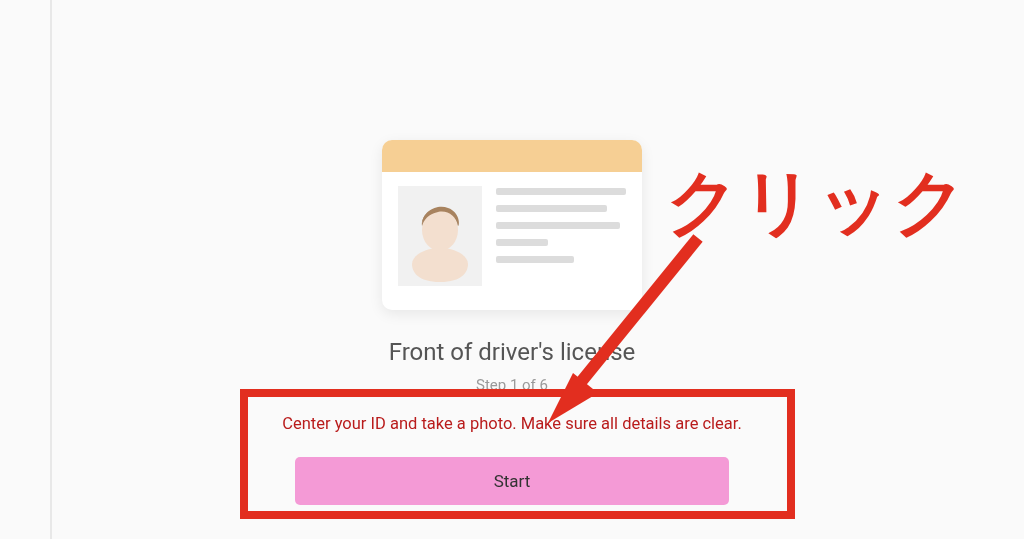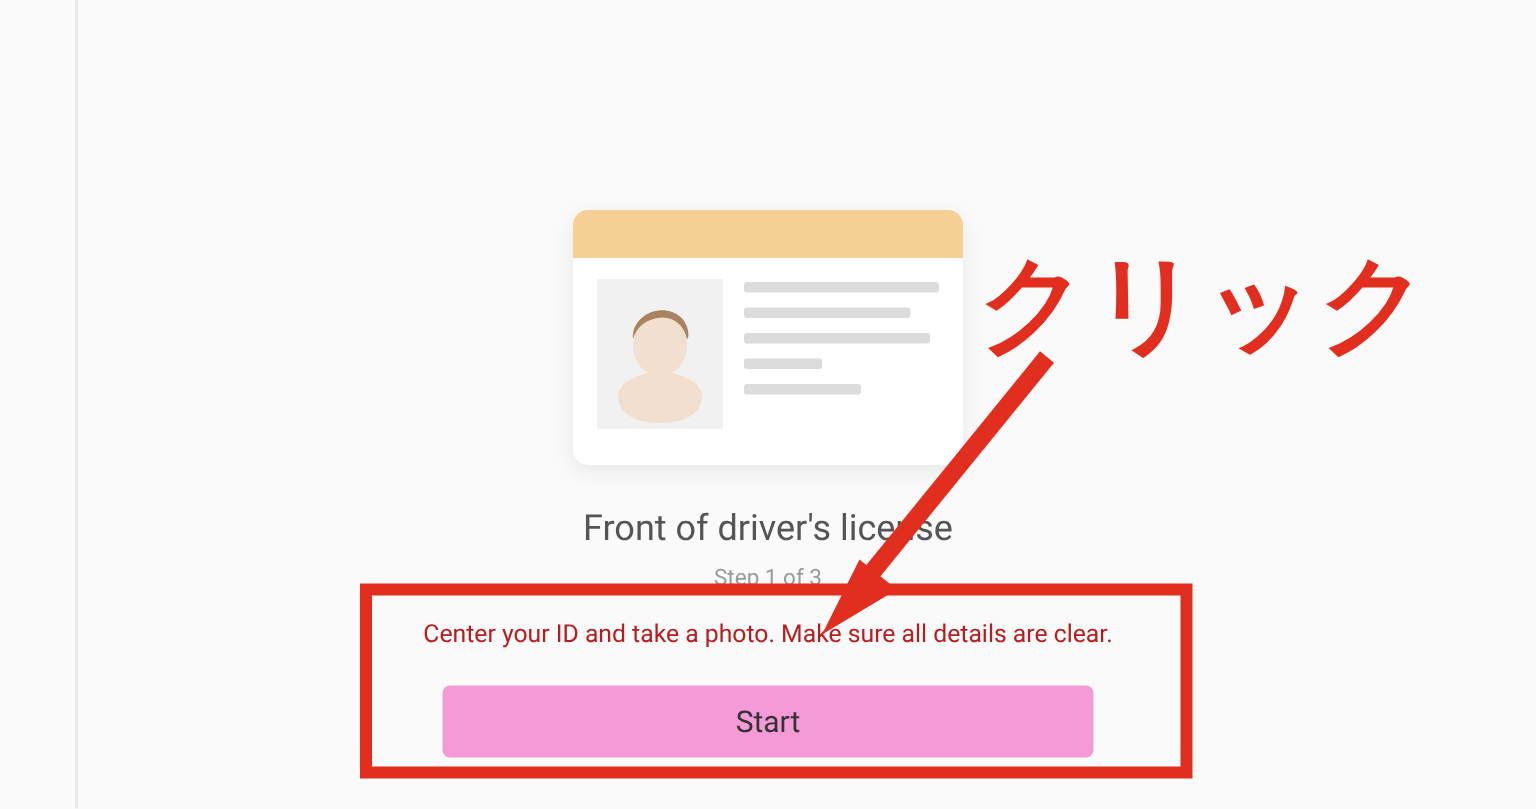--- a/index.html
+++ b/index.html
@@ -91,38 +91,38 @@
       font-size: 16.5px;
       color: #b91c1c;
     }
     .start-btn {
       margin-top: 24px;
       width: 434px;
       height: 48px;
       background: #f49ad6;
       border: none;
       border-radius: 5px;
-      font-size: 20px;
+      font-size: 17px;
       color: #333;
       cursor: pointer;
       font-family: inherit;
     }
     
     .anno-box {
       position: absolute;
       left: 240px;
       top: 389px;
       width: 555px;
       height: 130px;
       border: 8px solid #e22e1f;
       pointer-events: none;
     }
     .anno-text {
       position: absolute;
-      left: 652px;
+      left: 666px;
       top: 155px;
       font-size: 72px;
       font-weight: 800;
       color: #e22e1f;
       letter-spacing: 2px;
       pointer-events: none;
       white-space: nowrap;
     }
     .anno-arrow {
       position: absolute;
@@ -153,21 +153,21 @@
         <div class="id-line w1"></div>
         <div class="id-line w2"></div>
         <div class="id-line w3"></div>
         <div class="id-line w4"></div>
         <div class="id-line w5"></div>
       </div>
     </div>
   </div>
 
   <div class="title">Front of driver's license</div>
-  <div class="step">Step 1 of 3</div>
+  <div class="step">Step 1 of 6</div>
   <div class="instruction">Center your ID and take a photo. Make sure all details are clear.</div>
 
   <button class="start-btn">Start</button>
 
 </div>
 
 <div class="anno-box"></div>
 <div class="anno-text">クリック</div>
 <svg class="anno-arrow" width="200" height="210">
   <line x1="180" y1="10" x2="50" y2="170" stroke="#e22e1f" stroke-width="12"></line>

